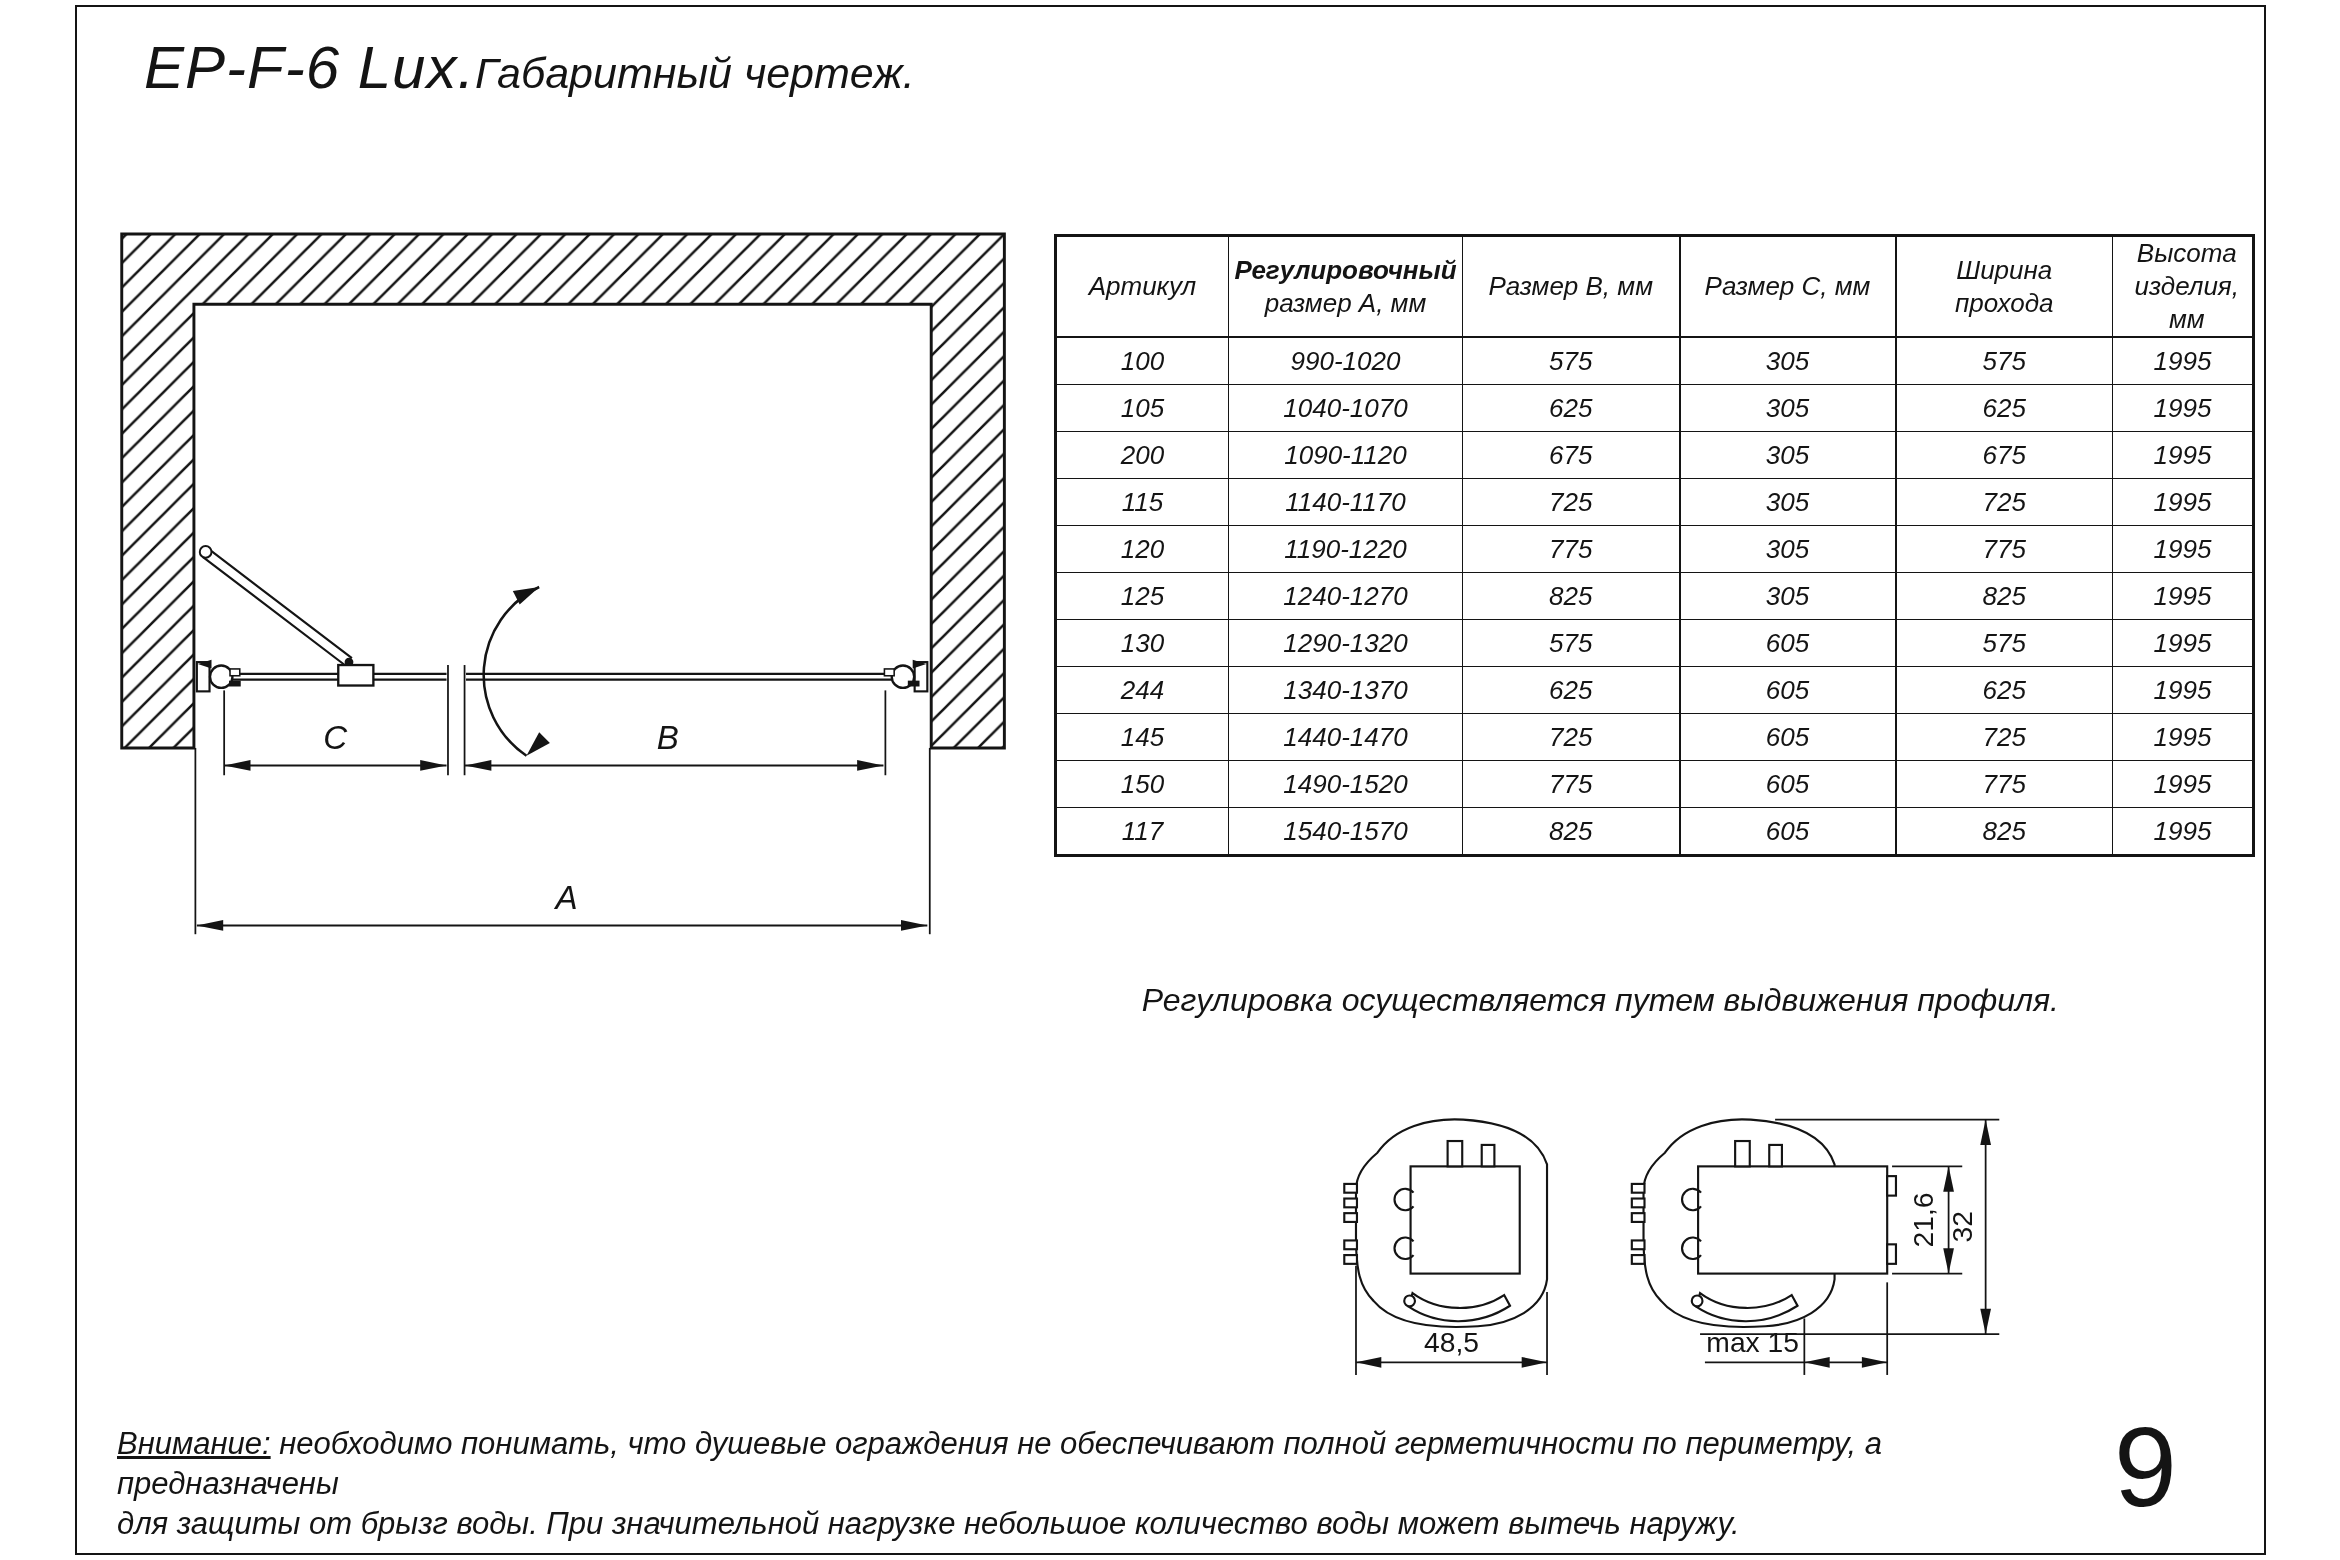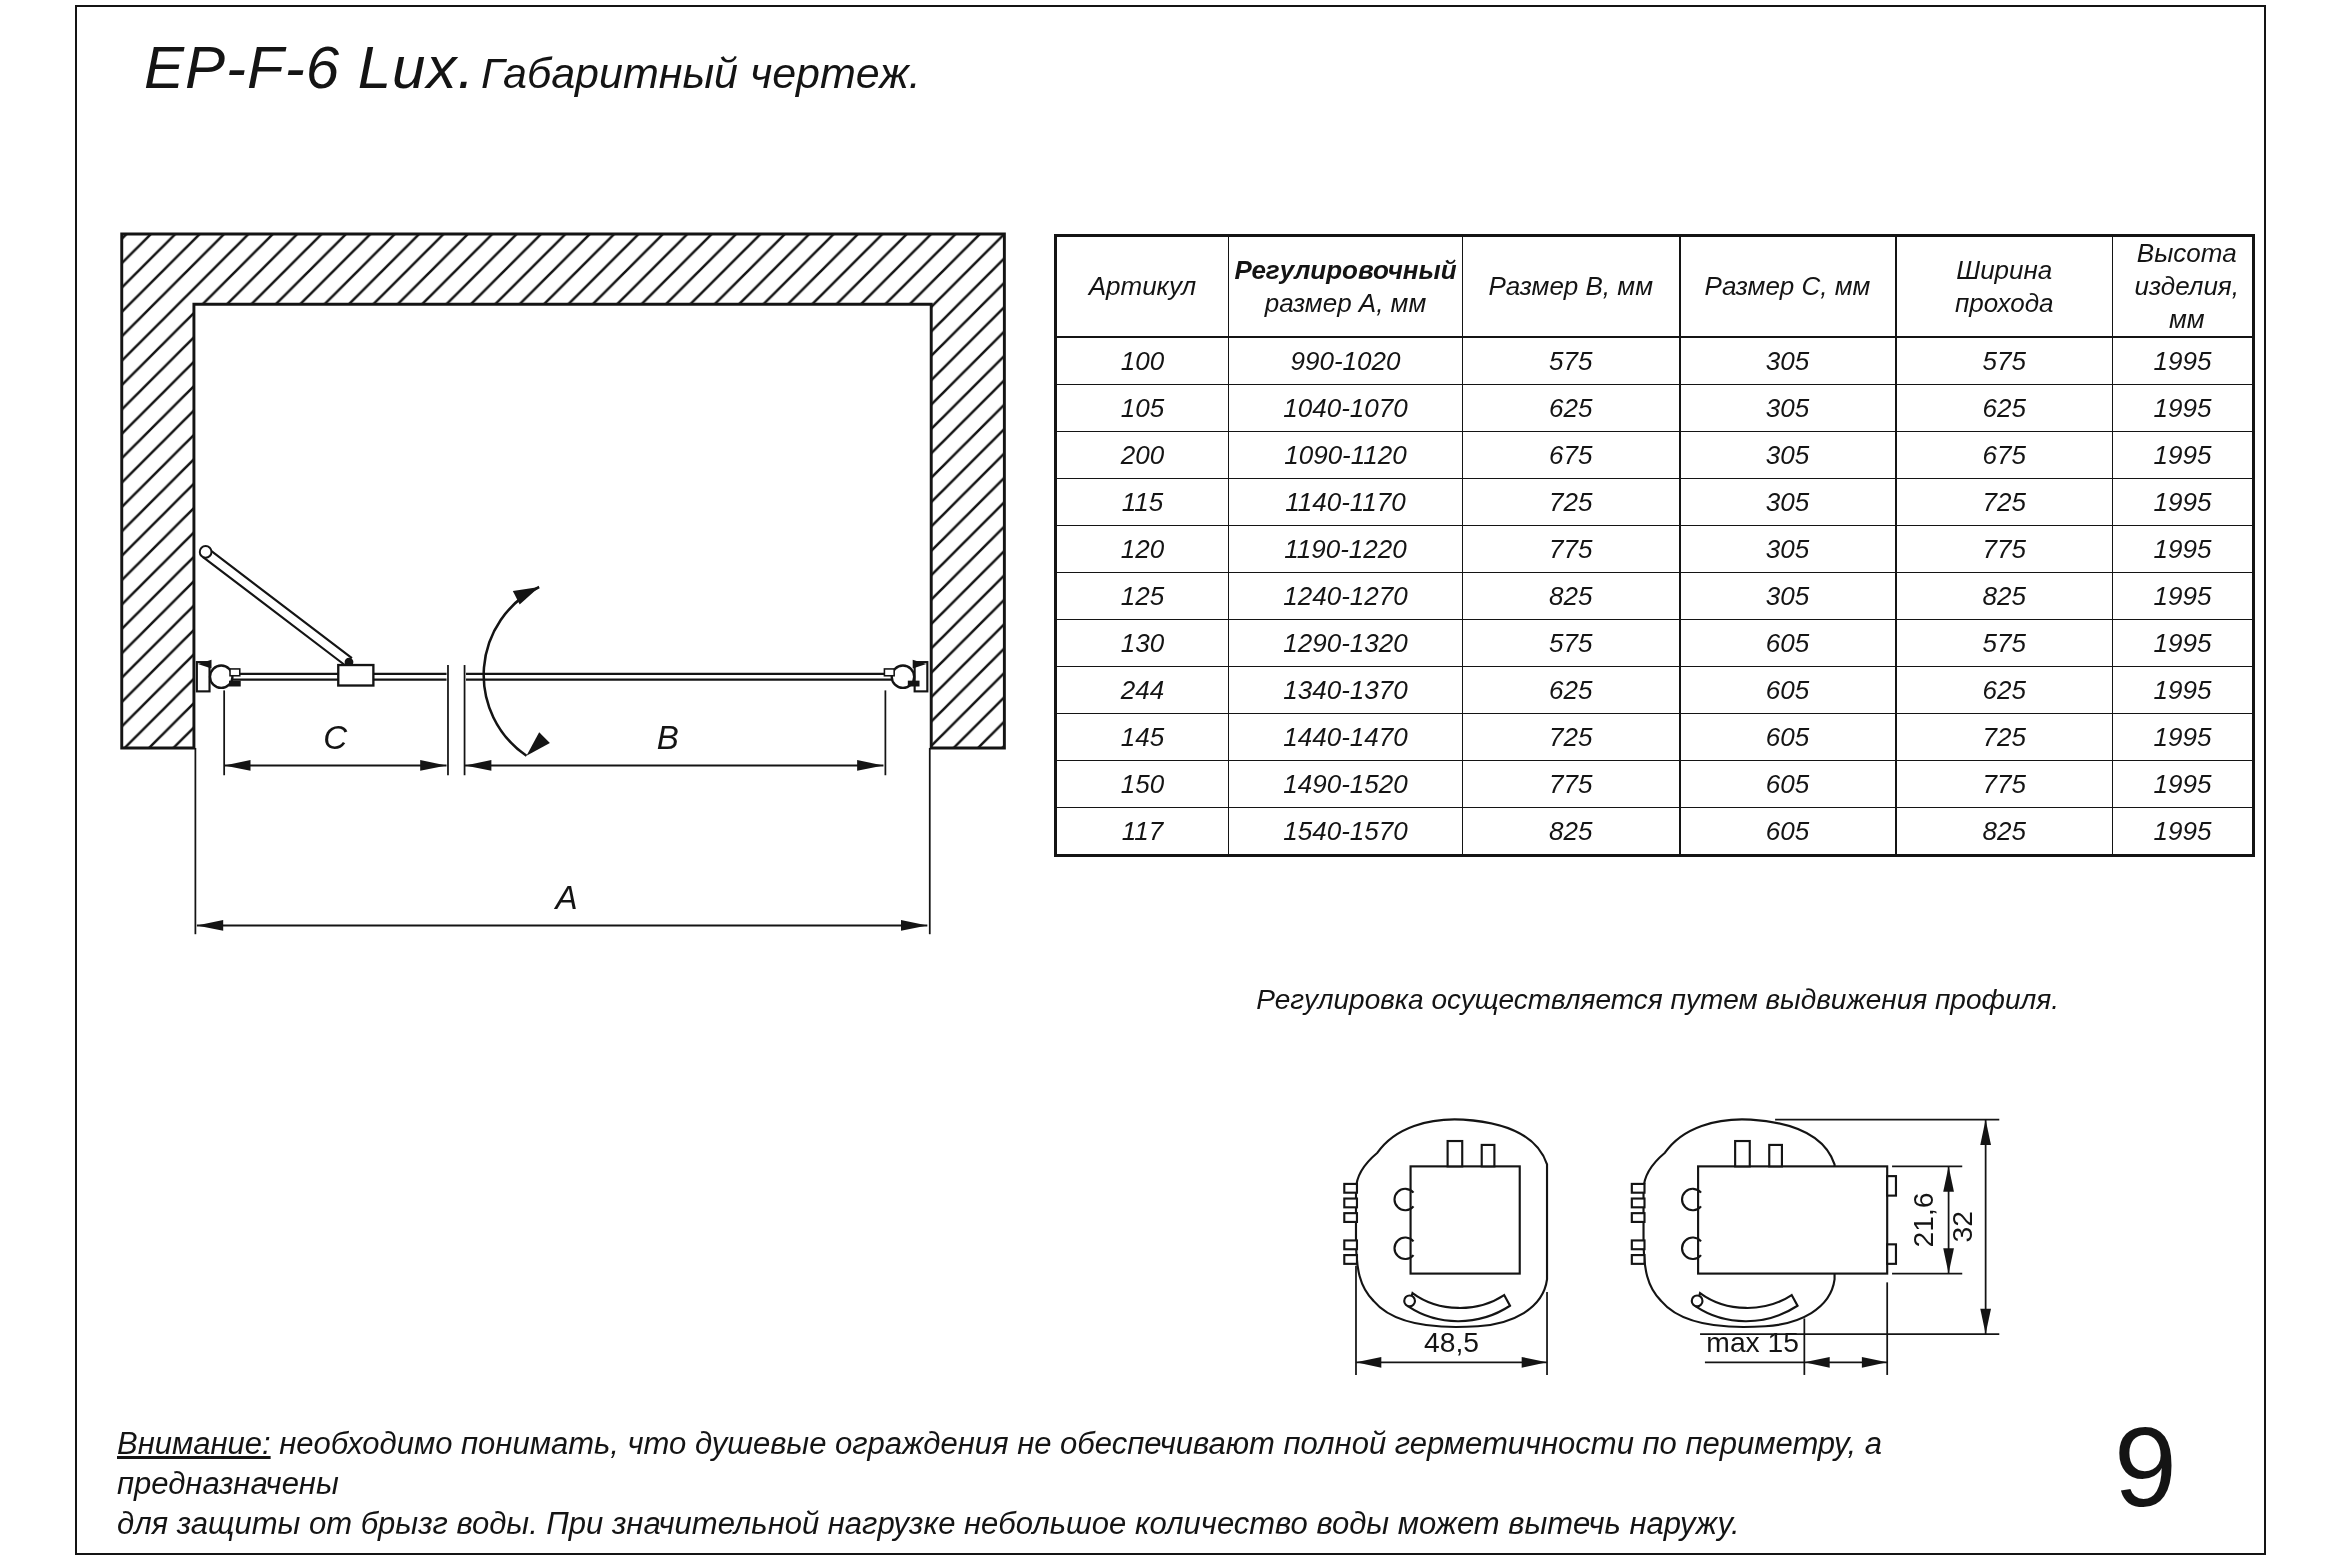--- a/index.html
+++ b/index.html
@@ -1,40 +1,40 @@
 <!DOCTYPE html>
 <html><head>
 <meta charset="utf-8">
 <style>
   html,body{margin:0;padding:0;background:#ffffff;}
   #stage{position:relative;width:2341px;height:1560px;background:#ffffff;overflow:hidden;
          font-family:"Liberation Sans",sans-serif;color:#141414;}
   .frame{position:absolute;left:75px;top:4.9px;width:2187px;height:1546px;border:2.4px solid #141414;}
   .title{position:absolute;left:144px;top:33px;white-space:nowrap;}
   .title .model{font-size:60px;font-style:italic;letter-spacing:1px;}
-  .title .doctype{font-size:43px;font-style:italic;margin-left:6px;}
+  .title .doctype{font-size:43px;font-style:italic;margin-left:0;}
   svg{position:absolute;}
   svg text{font-family:"Liberation Sans",sans-serif;fill:#141414;}
   .dim-letter{font-size:34px;font-style:italic;}
   .dim-num{font-size:29px;}
   
   table.sizes{position:absolute;left:1054px;top:234px;width:1199px;border-collapse:collapse;
               table-layout:fixed;border:3.4px solid #141414;}
   table.sizes th,table.sizes td{border:1.8px solid #141414;text-align:center;vertical-align:middle;
               font-style:italic;font-size:26px;font-weight:normal;padding:0;overflow:hidden;}
   table.sizes th{height:98px;line-height:33px;}
   table.sizes td{height:46px;}
   table.sizes th:nth-child(4),table.sizes td:nth-child(4),
   table.sizes th:nth-child(5),table.sizes td:nth-child(5){border-left:2.9px solid #141414;}
   table.sizes thead th{border-bottom:2.9px solid #141414;}
   table.sizes th .b{font-weight:bold;}
   table.sizes th .pad{display:inline-block;padding:0 21.5px;}
   
   .notes{position:absolute;left:1045px;top:977px;width:1014px;text-align:right;
-         font-style:italic;font-size:28px;line-height:46px;}
+         font-style:italic;font-size:32px;line-height:46px;}
   
   .warning{position:absolute;left:117px;top:1424px;width:1911px;
            font-style:italic;font-size:31px;line-height:40px;}
   .warning .u{text-decoration:underline;}
   .pagenum{position:absolute;left:2114px;top:1402px;font-size:113px;}
 </style>
 </head>
 <body>
 
 <div id="stage">

